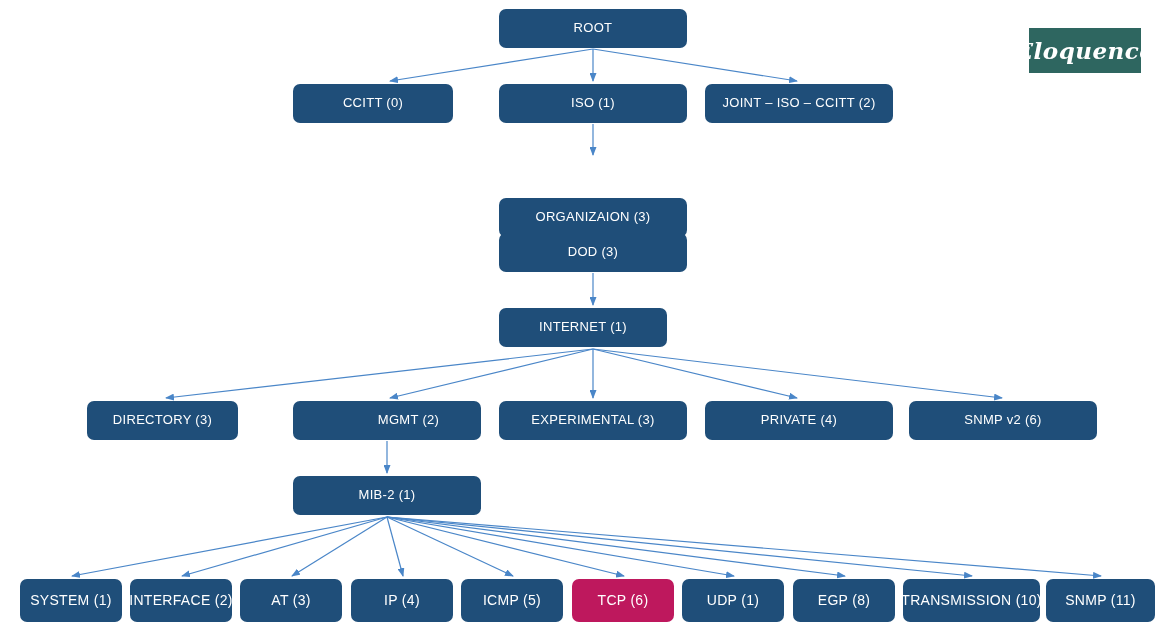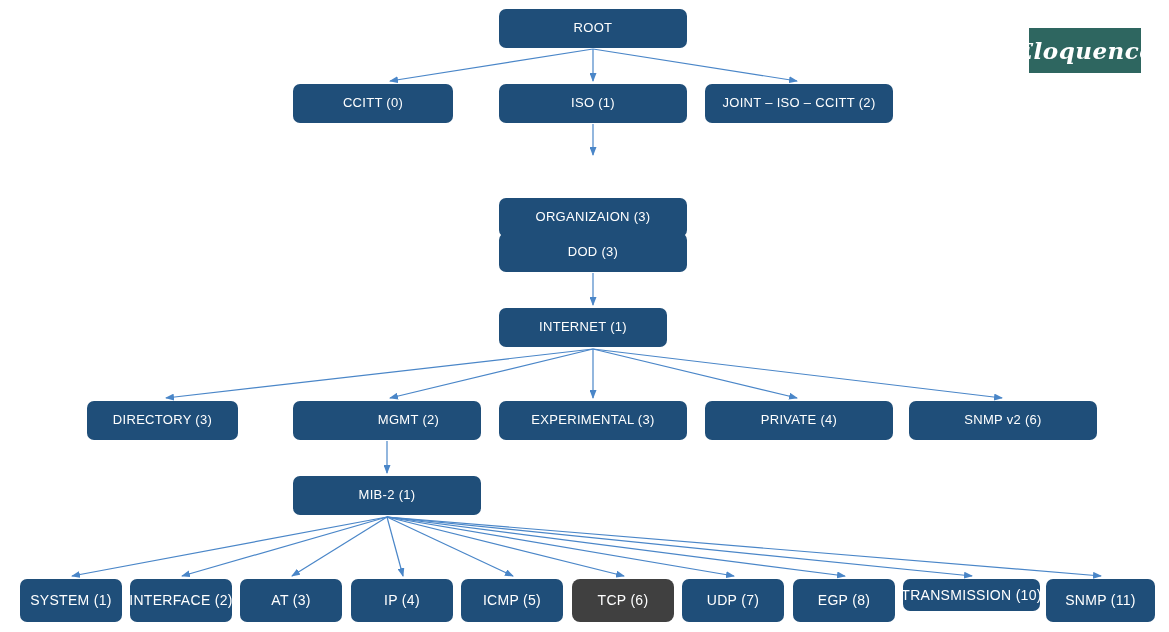--- a/index.html
+++ b/index.html
@@ -114,24 +114,24 @@
       <div class="node" style="left: 293px; top: 401px; width: 188px; height: 39px; background: rgb(31, 78, 121); color: rgb(255, 255, 255); padding-left: 48px;">MGMT (2)</div>
       <div class="node" style="left: 499px; top: 401px; width: 188px; height: 39px; background: rgb(31, 78, 121); color: rgb(255, 255, 255);">EXPERIMENTAL (3)</div>
       <div class="node" style="left: 705px; top: 401px; width: 188px; height: 39px; background: rgb(31, 78, 121); color: rgb(255, 255, 255);">PRIVATE (4)</div>
       <div class="node" style="left: 909px; top: 401px; width: 188px; height: 39px; background: rgb(31, 78, 121); color: rgb(255, 255, 255);">SNMP v2 (6)</div>
       <div class="node" style="left: 293px; top: 476px; width: 188px; height: 39px; background: rgb(31, 78, 121); color: rgb(255, 255, 255);">MIB-2 (1)</div>
       <div class="node small" style="left: 20px; top: 579px; width: 102px; height: 43px; background: rgb(31, 78, 121); color: rgb(255, 255, 255);">SYSTEM (1)</div>
       <div class="node small" style="left: 130px; top: 579px; width: 102px; height: 43px; background: rgb(31, 78, 121); color: rgb(255, 255, 255);">INTERFACE (2)</div>
       <div class="node small" style="left: 240px; top: 579px; width: 102px; height: 43px; background: rgb(31, 78, 121); color: rgb(255, 255, 255);">AT (3)</div>
       <div class="node small" style="left: 351px; top: 579px; width: 102px; height: 43px; background: rgb(31, 78, 121); color: rgb(255, 255, 255);">IP (4)</div>
       <div class="node small" style="left: 461px; top: 579px; width: 102px; height: 43px; background: rgb(31, 78, 121); color: rgb(255, 255, 255);">ICMP (5)</div>
-      <div class="node small" style="left: 572px; top: 579px; width: 102px; height: 43px; background: #404040; color: rgb(255, 255, 255); border-radius: 8px;">TCP (6)</div>
-      <div class="node small" style="left: 682px; top: 579px; width: 102px; height: 43px; background: rgb(31, 78, 121); color: rgb(255, 255, 255);">UDP (7)</div>
+      <div class="node small" style="left: 572px; top: 579px; width: 102px; height: 43px; background: #be185d; color: rgb(255, 255, 255);">TCP (6)</div>
+      <div class="node small" style="left: 682px; top: 579px; width: 102px; height: 43px; background: rgb(31, 78, 121); color: rgb(255, 255, 255);">UDP (1)</div>
       <div class="node small" style="left: 793px; top: 579px; width: 102px; height: 43px; background: rgb(31, 78, 121); color: rgb(255, 255, 255);">EGP (8)</div>
-      <div class="node small" style="left: 903px; top: 579px; width: 137px; height: 32px; background: rgb(31, 78, 121); color: rgb(255, 255, 255);">TRANSMISSION (10)</div>
+      <div class="node small" style="left: 903px; top: 579px; width: 137px; height: 43px; background: rgb(31, 78, 121); color: rgb(255, 255, 255);">TRANSMISSION (10)</div>
       <div class="node small" style="left: 1046px; top: 579px; width: 109px; height: 43px; background: rgb(31, 78, 121); color: rgb(255, 255, 255);">SNMP (11)</div>
     </div>
 
   <div class="logo" style="left: 1029px; top: 28px; width: 112px; height: 45px; background: rgb(46, 102, 96);">
     <span class="logo-text" style="color: rgb(255, 255, 255);">Eloquence</span>
   </div>
 
 </div>
 
 </body></html>

